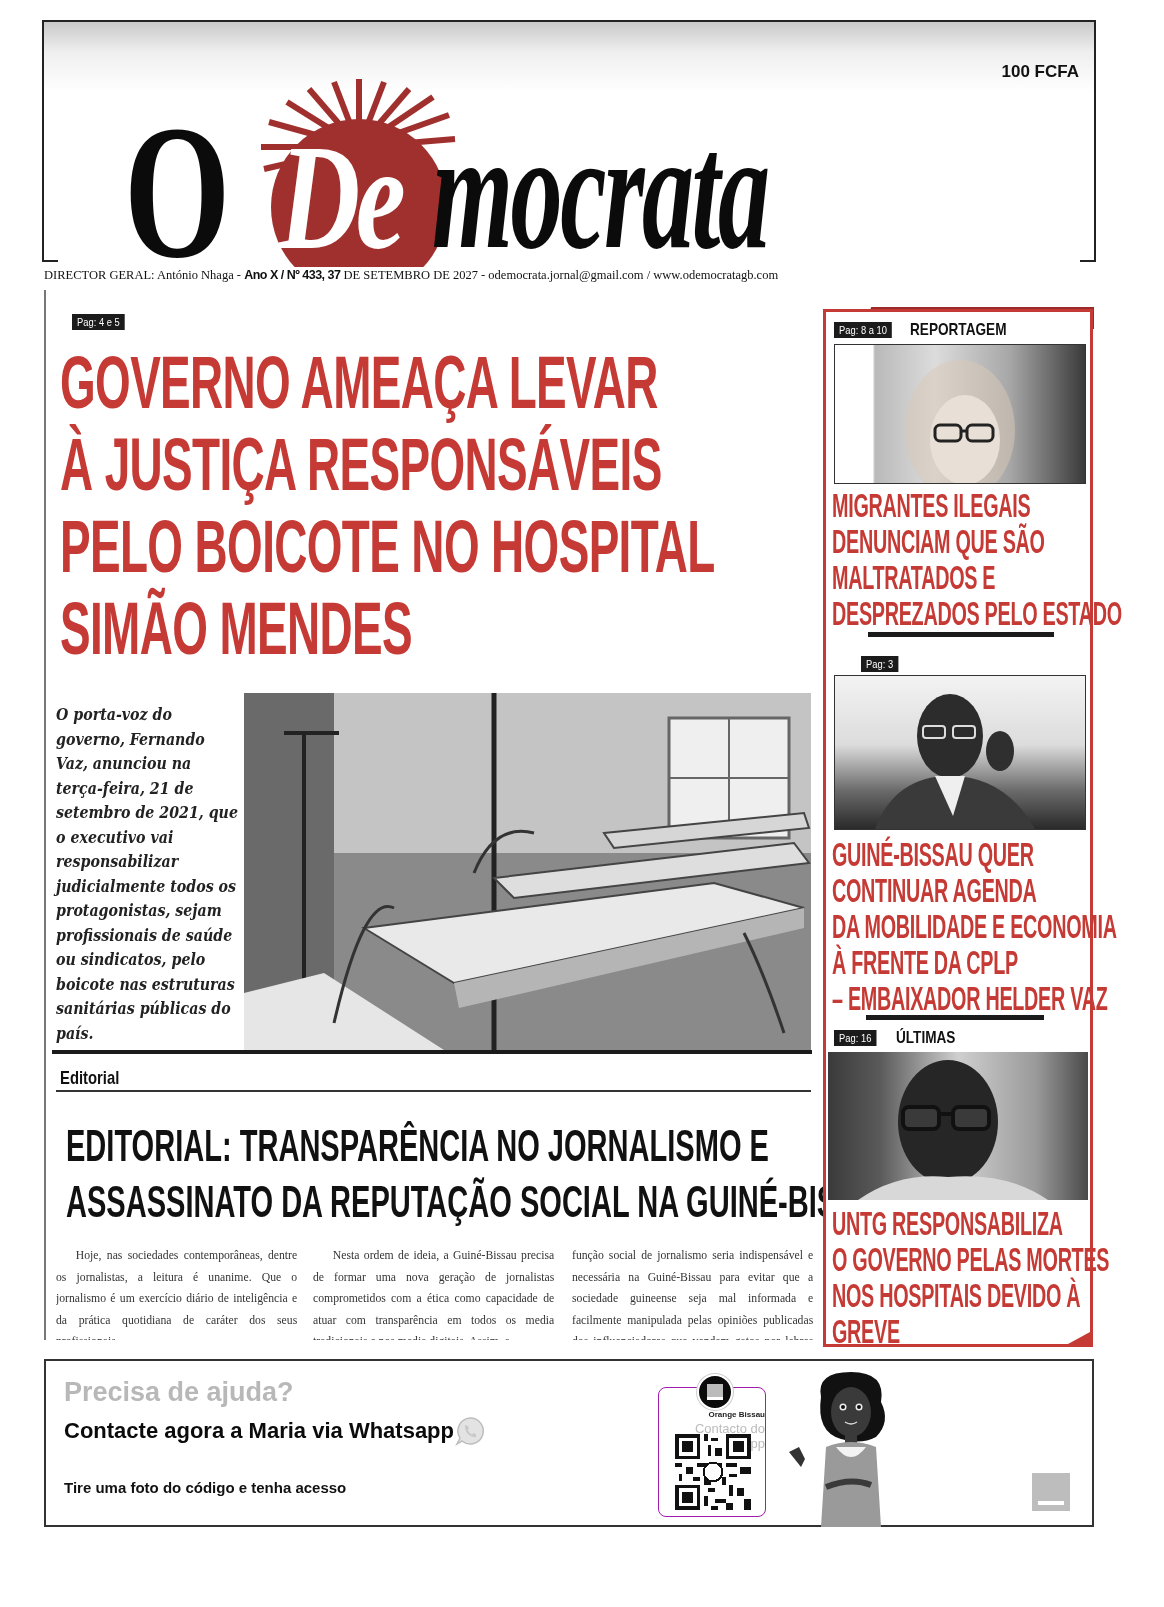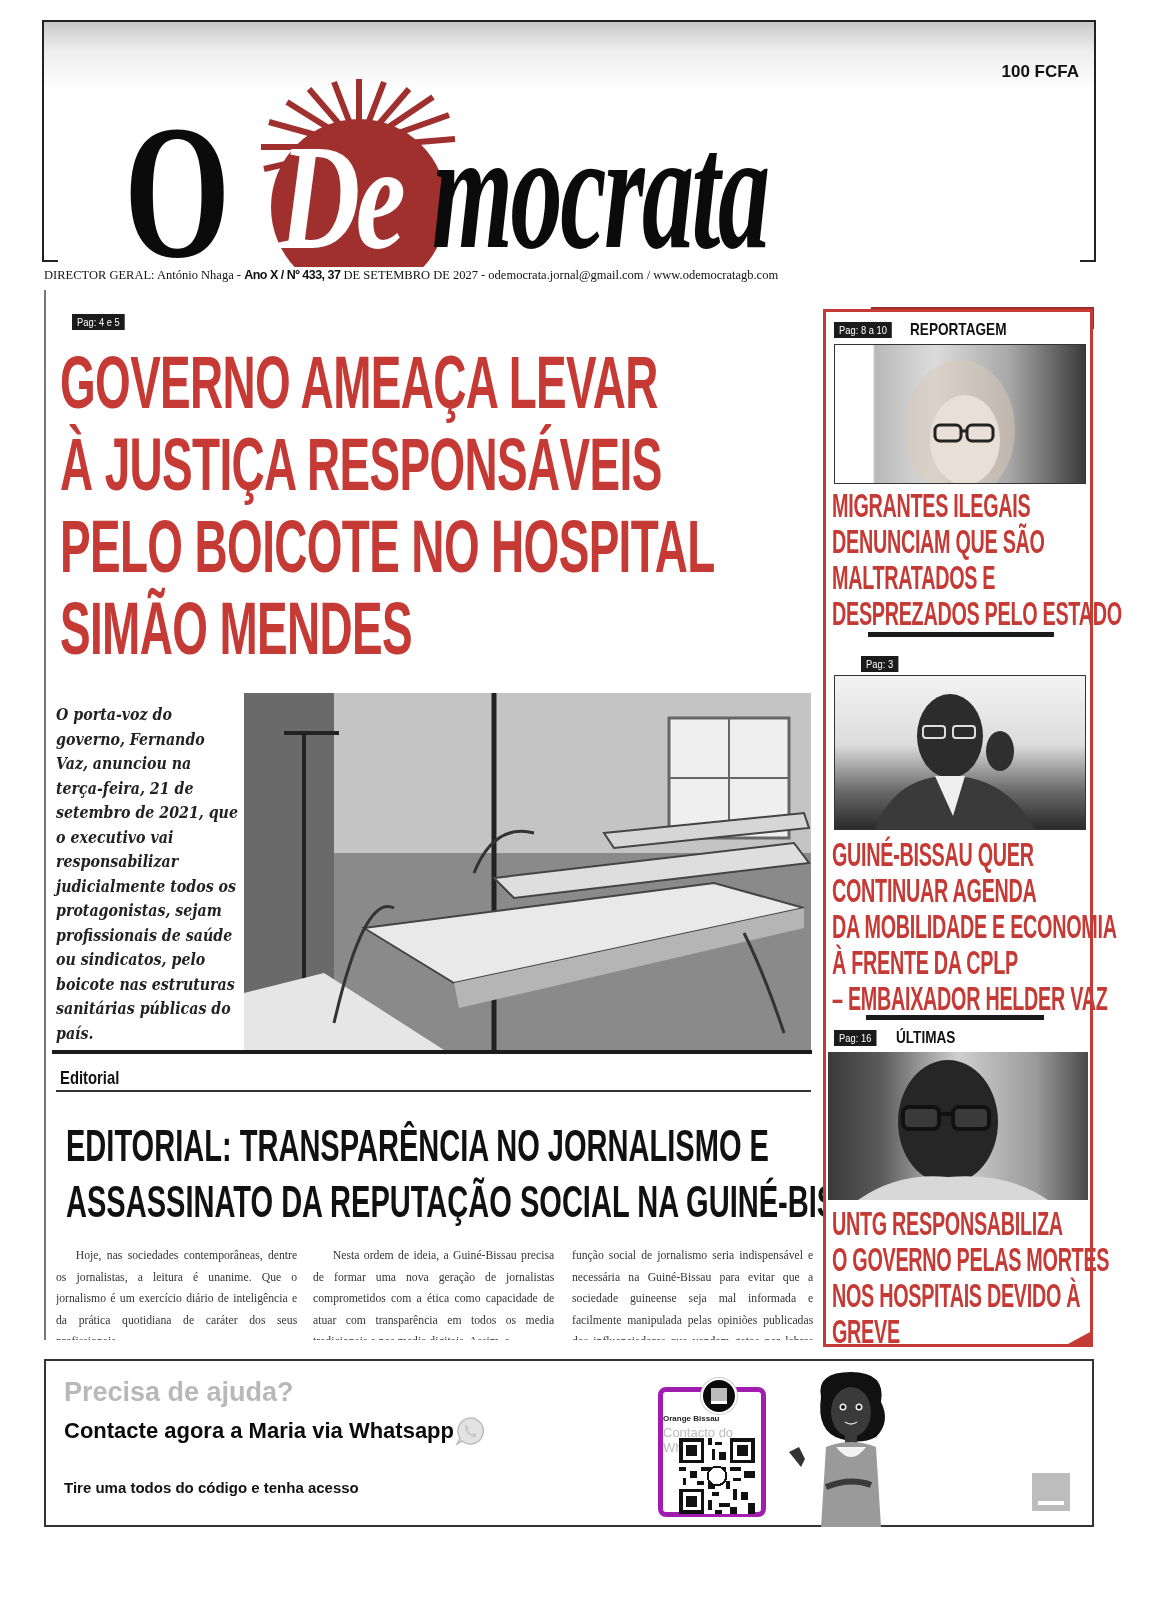--- a/index.html
+++ b/index.html
@@ -49,21 +49,21 @@
   .side-label { font-weight: bold; font-size: 17px; transform: scaleX(0.8); transform-origin: left center; white-space: nowrap; }
   .side-photo { position: absolute; left: 8px; width: 250px; border: 1px solid #333; overflow: hidden; }
   .side-headline { position: absolute; left: 6px; color: #c63a35; font-weight: bold; font-size: 33px; line-height: 36px; transform: scaleX(0.6); transform-origin: left top; width: 420px; white-space: nowrap; letter-spacing: -0.5px; }
   .side-rule { position: absolute; height: 5px; background: #1b1b1b; }
 
   
   #ad { left: 44px; top: 1359px; width: 1050px; height: 168px; border: 2px solid #333; box-sizing: border-box; background: #fff; }
   #ad-q { position: absolute; left: 18px; top: 16px; font-weight: bold; font-size: 27px; color: #b8b8b8; }
   #ad-contact { position: absolute; left: 18px; top: 54px; font-weight: bold; font-size: 22px; color: #0b0b0b; display: flex; align-items: center; }
   #ad-tire { position: absolute; left: 18px; top: 118px; font-weight: bold; font-size: 15px; color: #111; }
-  #qr-card { position: absolute; left: 612px; top: 26px; width: 108px; height: 130px; border: 5px solid #a21caf; border-radius: 8px; box-sizing: border-box; text-align: left; }
+  #qr-card { position: absolute; left: 612px; top: 26px; width: 108px; height: 130px; border: 1px solid #a21caf; border-radius: 8px; box-sizing: border-box; text-align: right; }
   #qr-badge { position: absolute; left: 38px; top: -14px; width: 32px; height: 32px; border-radius: 50%; background: #0b0b0b; border: 2px solid #fff; box-shadow: 0 0 0 1px #ccc; }
   #qr-badge::after { content: ""; position: absolute; left: 8px; top: 8px; width: 16px; height: 16px; background: #bbb; border-bottom: 3px solid #fff; box-sizing: border-box; }
   #qr-brand { position: absolute; left: 0; right: 0; top: 22px; font-size: 8px; font-weight: bold; color: #222; }
   #qr-sub { position: absolute; left: 0; right: 0; top: 33px; font-size: 13px; color: #bbb; }
   #qr-code { position: absolute; left: 16px; top: 46px; width: 76px; height: 76px; }
   #maria { position: absolute; left: 735px; top: 6px; width: 140px; height: 160px; }
   #orange-logo { position: absolute; right: 22px; bottom: 14px; width: 38px; height: 38px; background: #bdbdbd; }
   #orange-logo::after { content: ""; position: absolute; left: 6px; right: 6px; bottom: 6px; height: 4px; background: #fff; }
 </style>
 </head>
@@ -213,21 +213,21 @@
 
 <div id="ad" class="abs">
   <div id="ad-q">Precisa de ajuda?</div>
   <div id="ad-contact">
     <span>Contacte agora a Maria via Whatsapp</span>
     <svg width="32" height="32" viewBox="0 0 32 32">
       <path d="M16 3 A13 13 0 1 1 8 26 L3 29 L6 23 A13 13 0 0 1 16 3 Z" fill="#e3e3e3" stroke="#bdbdbd" stroke-width="1.5"></path>
       <path d="M11 10 Q10 14 14 19 Q18 23 22 22 L22 19 L19 18 L18 19.5 Q15 18 13.5 15 L15 14 L14 11 Z" fill="#c9c9c9"></path>
     </svg>
   </div>
-  <div id="ad-tire">Tire uma todos do código e tenha acesso</div>
+  <div id="ad-tire">Tire uma foto do código e tenha acesso</div>
   <div id="qr-card">
     <div id="qr-badge"></div>
     <div id="qr-brand">Orange Bissau</div>
     <div id="qr-sub">Contacto do Whatsapp</div>
     <svg id="qr-code" viewBox="0 0 21 21" shape-rendering="crispEdges">
       <rect width="21" height="21" fill="#fff"></rect>
       <g fill="#111">
         <rect x="0" y="0" width="7" height="7"></rect>
           <rect x="1" y="1" width="5" height="5" fill="#fff"></rect>
           <rect x="2" y="2" width="3" height="3"></rect>

